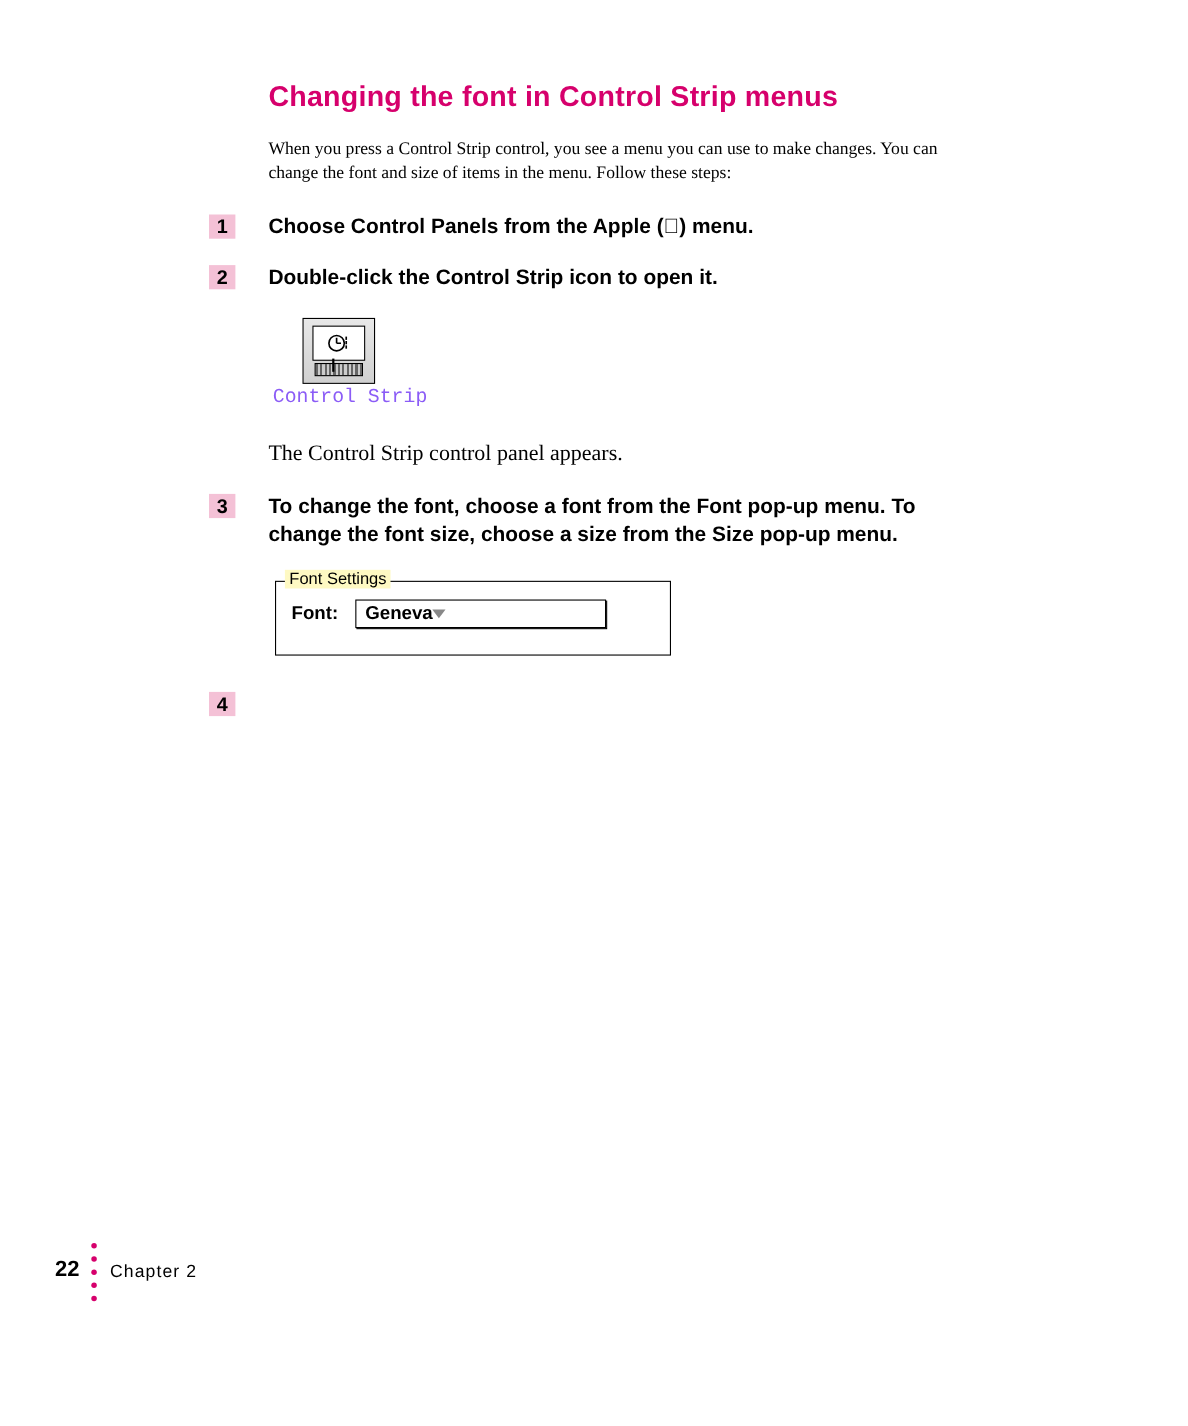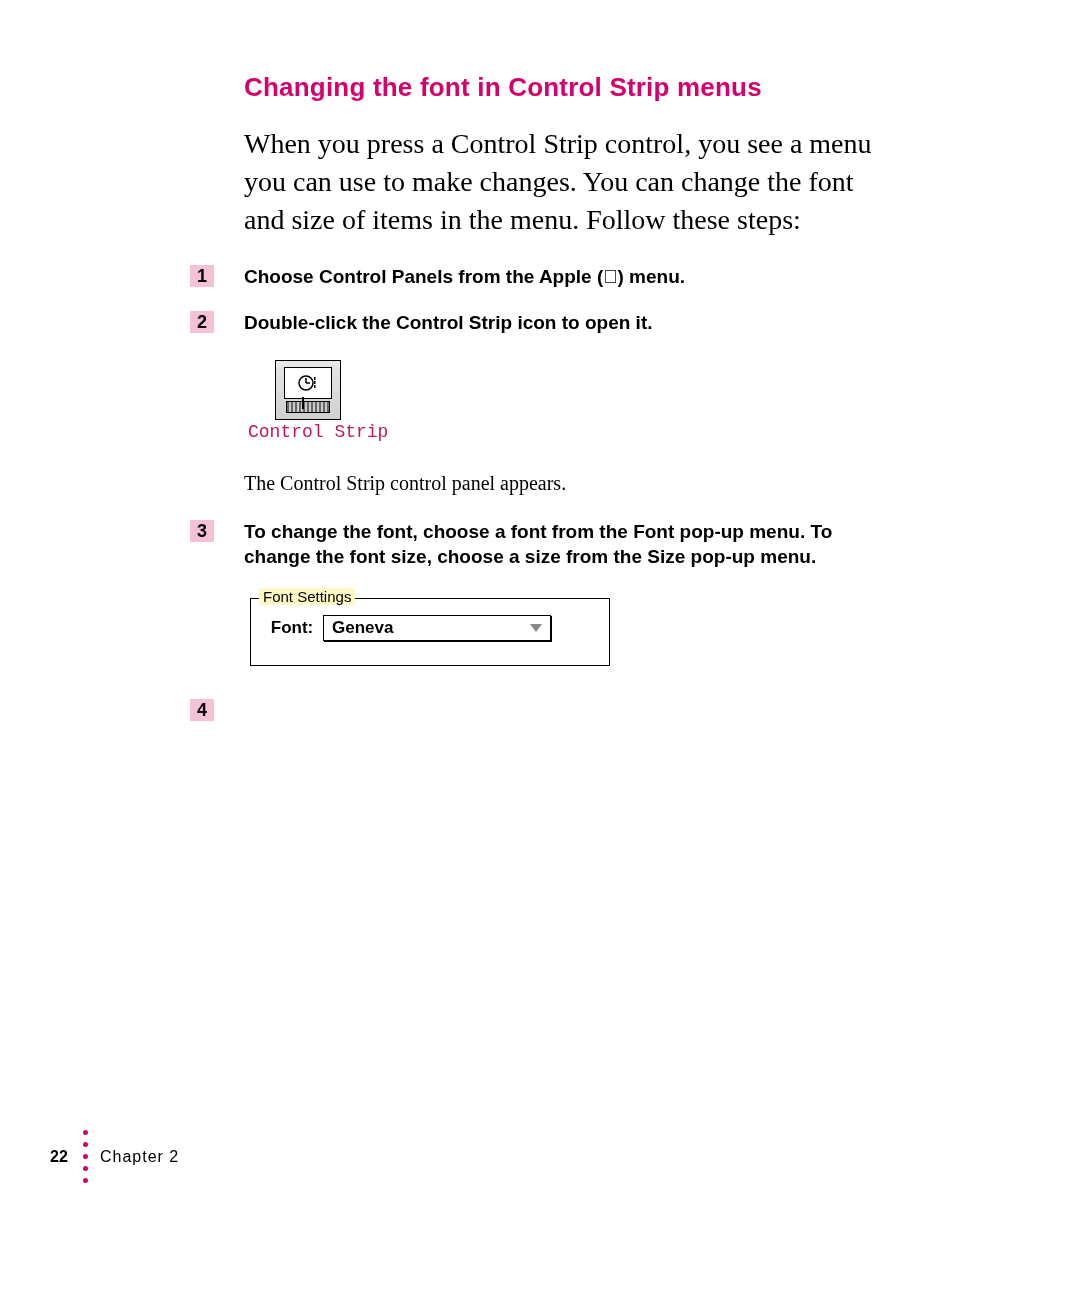--- a/index.html
+++ b/index.html
@@ -25,21 +25,21 @@
   }
   h2.section-title {
     font-family: "Helvetica Neue", Helvetica, Arial, sans-serif;
     font-weight: 700;
     color: #d6006c;
     font-size: 26px;
     margin: 0 0 22px 0;
     letter-spacing: 0.2px;
   }
   p.intro {
-    font-size: 28px;
+    font-size: 16px;
     line-height: 1.35;
     margin: 0 0 26px 0;
   }
   .step-num {
     display: inline-block;
     background: #f4c1d6;
     font-family: "Helvetica Neue", Helvetica, Arial, sans-serif;
     font-weight: 700;
     font-size: 18px;
     width: 24px;
@@ -94,21 +94,21 @@
     left: 50%;
     transform: translateX(-6px);
     width: 2px;
     height: 12px;
     background: #000;
   }
   .cs-caption {
     font-family: "Courier New", monospace;
     font-size: 18px;
     font-weight: 400;
-    color: #be185d;
+    color: #8b5cf6;
     white-space: nowrap;
     text-align: center;
   }
   p.body {
     font-size: 20px;
     line-height: 1.35;
     margin: 28px 0 22px 0;
   }
 
   
@@ -128,57 +128,57 @@
     padding: 0 4px;
     font-size: 15px;
   }
   .fs-row {
     display: flex;
     align-items: center;
     margin-bottom: 10px;
   }
   .fs-label {
     width: 54px;
-    text-align: center;
+    text-align: left;
     font-size: 17px;
     font-weight: 700;
     padding-right: 4px;
   }
   .fs-popup {
     border: 1px solid #000;
     box-shadow: 1px 1px 0 #000;
     background: #fff;
     height: 24px;
     display: flex;
     align-items: center;
     padding: 0 8px;
     font-size: 17px;
     font-weight: 700;
     position: relative;
   }
-  .fs-popup.font { width: 210px; justify-content: space-between; }
+  .fs-popup.font { width: 210px; }
   .fs-popup.size { width: 66px; justify-content: space-between; }
   .fs-popup .arrow {
     width: 0; height: 0;
     border-left: 6px solid transparent;
     border-right: 6px solid transparent;
     border-top: 8px solid #000;
   }
   .fs-popup.font .arrow {
     border-top-color: #888;
   }
 
   
   .footer-pagenum {
     position: absolute;
     left: 50px;
     bottom: 130px;
     font-family: "Helvetica Neue", Helvetica, Arial, sans-serif;
     font-weight: 700;
-    font-size: 16px;
+    font-size: 20px;
   }
   .footer-dots {
     position: absolute;
     left: 83px;
     bottom: 106px;
     width: 6px;
   }
   .footer-dots span {
     display: block;
     width: 5px;

